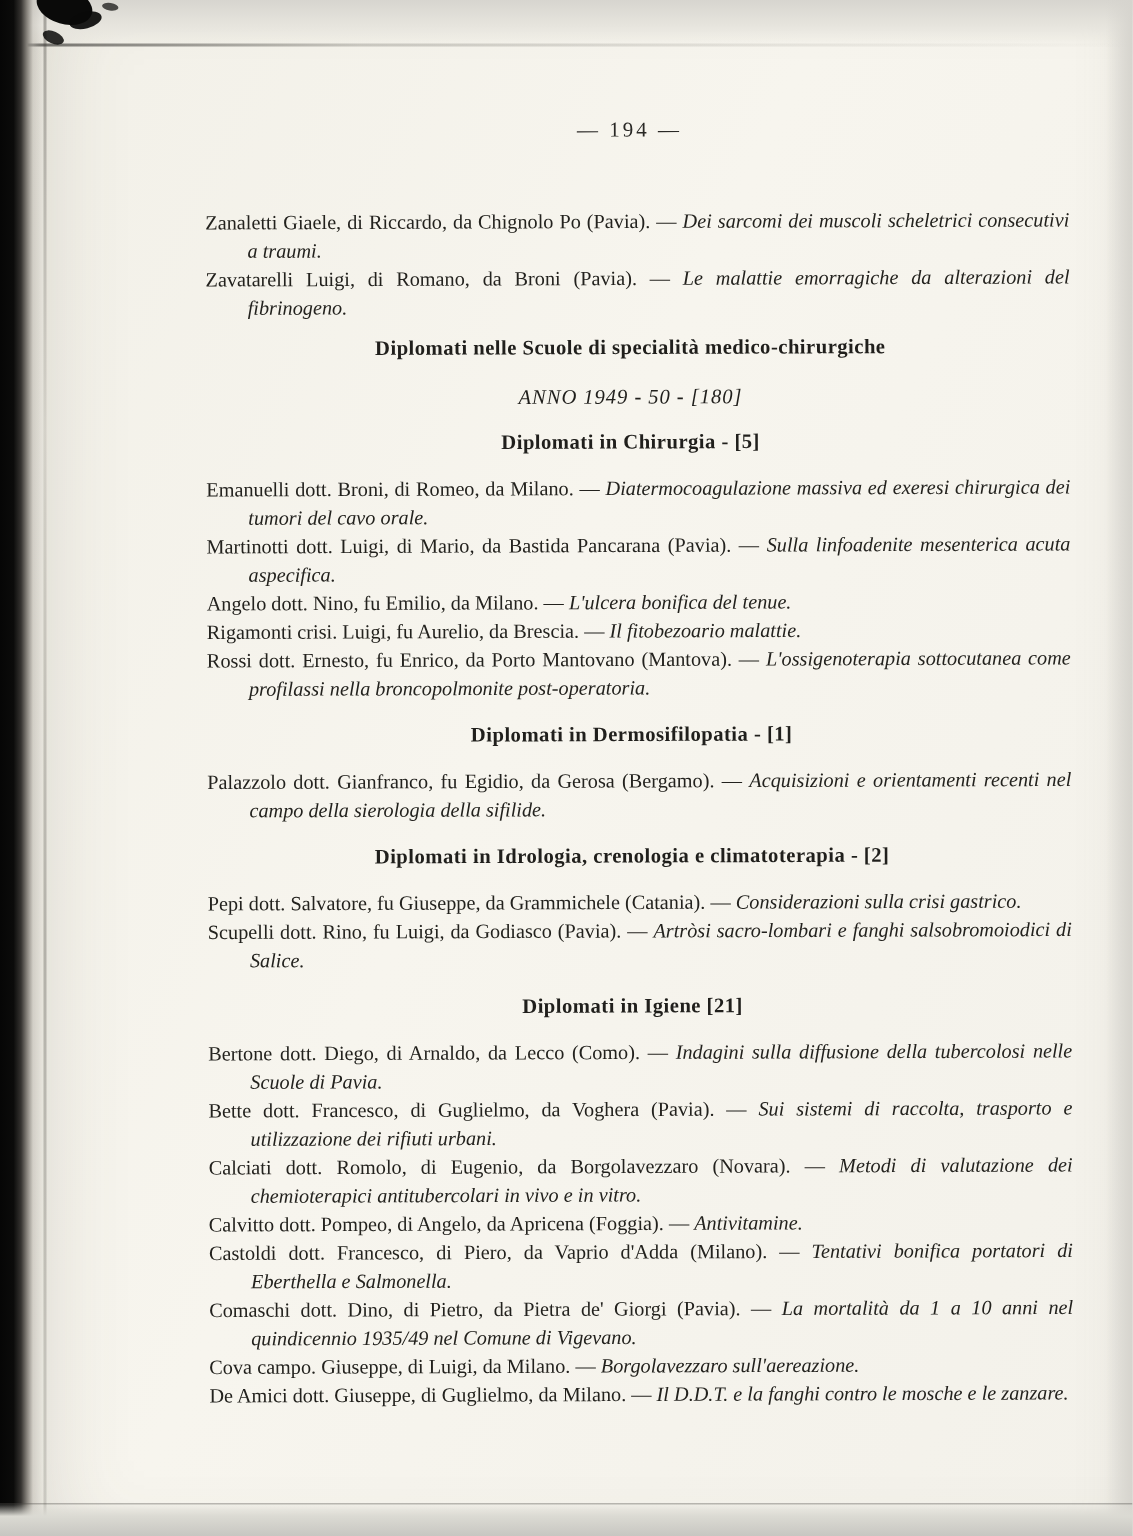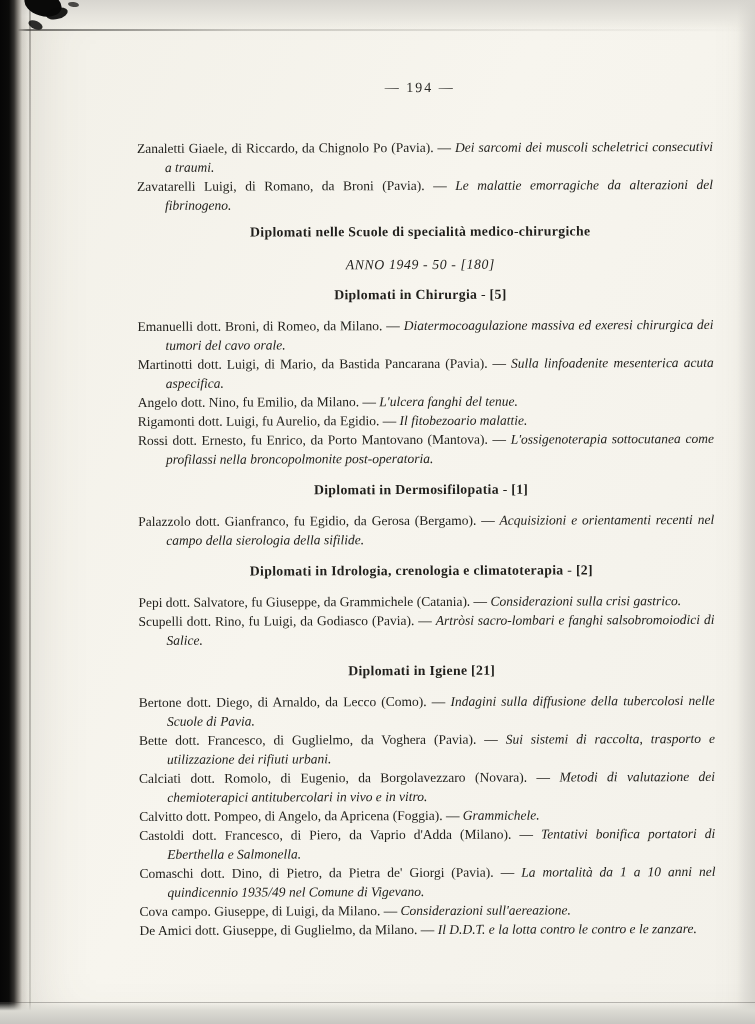--- a/index.html
+++ b/index.html
@@ -123,24 +123,24 @@
     <p class="entry">
       <span class="name">Emanuelli dott. Broni, di Romeo, da Milano. —</span>
       <span class="thesis">Diatermocoagulazione massiva ed exeresi chirurgica dei tumori del cavo orale.</span>
     </p>
     <p class="entry">
       <span class="name">Martinotti dott. Luigi, di Mario, da Bastida Pancarana (Pavia). —</span>
       <span class="thesis">Sulla linfoadenite mesenterica acuta aspecifica.</span>
     </p>
     <p class="entry">
       <span class="name">Angelo dott. Nino, fu Emilio, da Milano. —</span>
-      <span class="thesis">L'ulcera fanghi del tenue.</span>
-    </p>
-    <p class="entry">
-      <span class="name">Rigamonti dott. Luigi, fu Aurelio, da Egidio. —</span>
+      <span class="thesis">L'ulcera bonifica del tenue.</span>
+    </p>
+    <p class="entry">
+      <span class="name">Rigamonti crisi. Luigi, fu Aurelio, da Brescia. —</span>
       <span class="thesis">Il fitobezoario malattie.</span>
     </p>
     <p class="entry">
       <span class="name">Rossi dott. Ernesto, fu Enrico, da Porto Mantovano (Mantova). —</span>
       <span class="thesis">L'ossigenoterapia sottocutanea come profilassi nella broncopolmonite post-operatoria.</span>
     </p>
   </section>
 
   <section>
     <h3 class="section-heading">Diplomati in Dermosifilopatia - [1]</h3>
@@ -171,33 +171,33 @@
     <p class="entry">
       <span class="name">Bette dott. Francesco, di Guglielmo, da Voghera (Pavia). —</span>
       <span class="thesis">Sui sistemi di raccolta, trasporto e utilizzazione dei rifiuti urbani.</span>
     </p>
     <p class="entry">
       <span class="name">Calciati dott. Romolo, di Eugenio, da Borgolavezzaro (Novara). —</span>
       <span class="thesis">Metodi di valutazione dei chemioterapici antitubercolari in vivo e in vitro.</span>
     </p>
     <p class="entry">
       <span class="name">Calvitto dott. Pompeo, di Angelo, da Apricena (Foggia). —</span>
-      <span class="thesis">Grammichele.</span>
+      <span class="thesis">Antivitamine.</span>
     </p>
     <p class="entry">
       <span class="name">Castoldi dott. Francesco, di Piero, da Vaprio d'Adda (Milano). —</span>
       <span class="thesis">Tentativi bonifica portatori di Eberthella e Salmonella.</span>
     </p>
     <p class="entry">
       <span class="name">Comaschi dott. Dino, di Pietro, da Pietra de' Giorgi (Pavia). —</span>
       <span class="thesis">La mortalità da 1 a 10 anni nel quindicennio 1935/49 nel Comune di Vigevano.</span>
     </p>
     <p class="entry">
       <span class="name">Cova campo. Giuseppe, di Luigi, da Milano. —</span>
-      <span class="thesis">Considerazioni sull'aereazione.</span>
+      <span class="thesis">Borgolavezzaro sull'aereazione.</span>
     </p>
     <p class="entry">
       <span class="name">De Amici dott. Giuseppe, di Guglielmo, da Milano. —</span>
-      <span class="thesis">Il D.D.T. e la lotta contro le contro e le zanzare.</span>
+      <span class="thesis">Il D.D.T. e la fanghi contro le mosche e le zanzare.</span>
     </p>
   </section>
 
 </main>
 
 </body></html>

